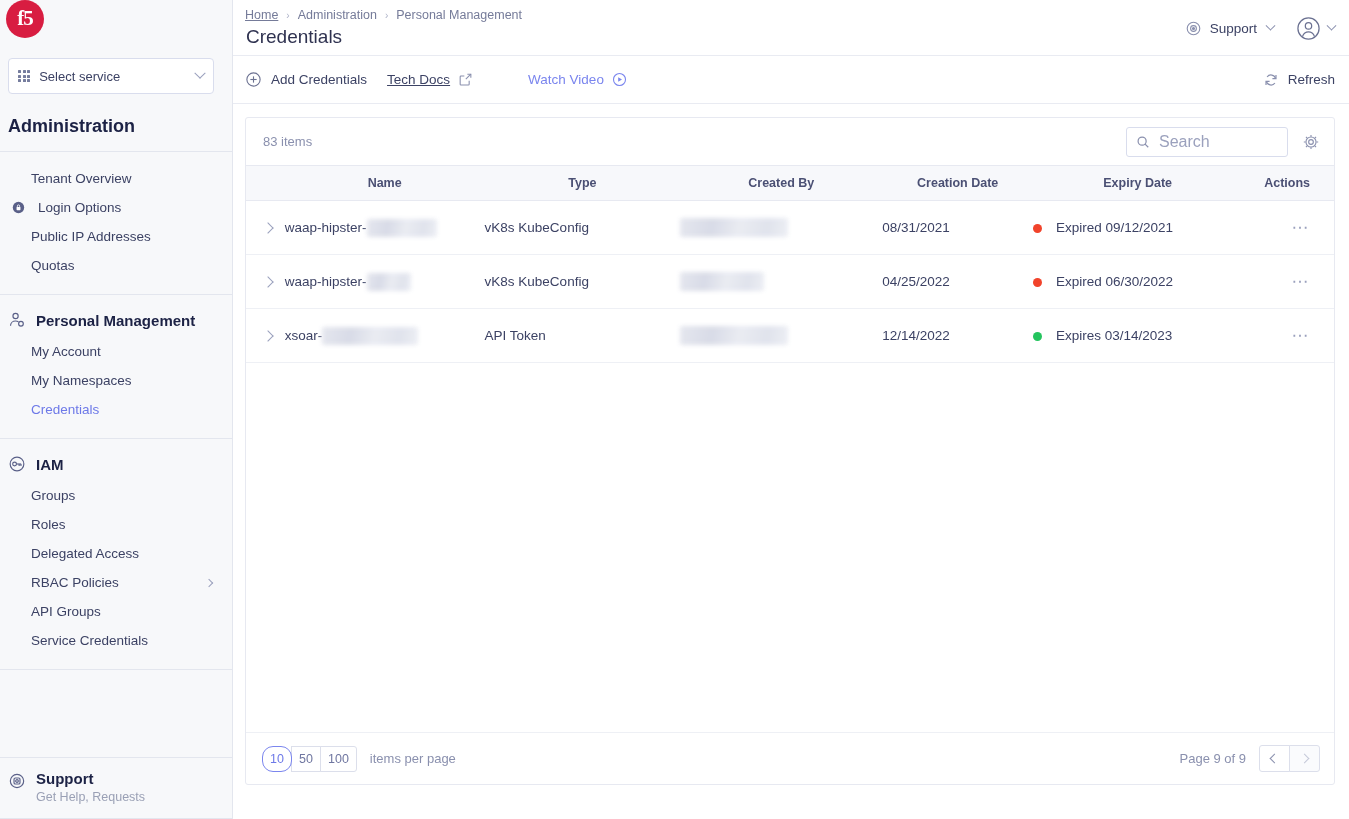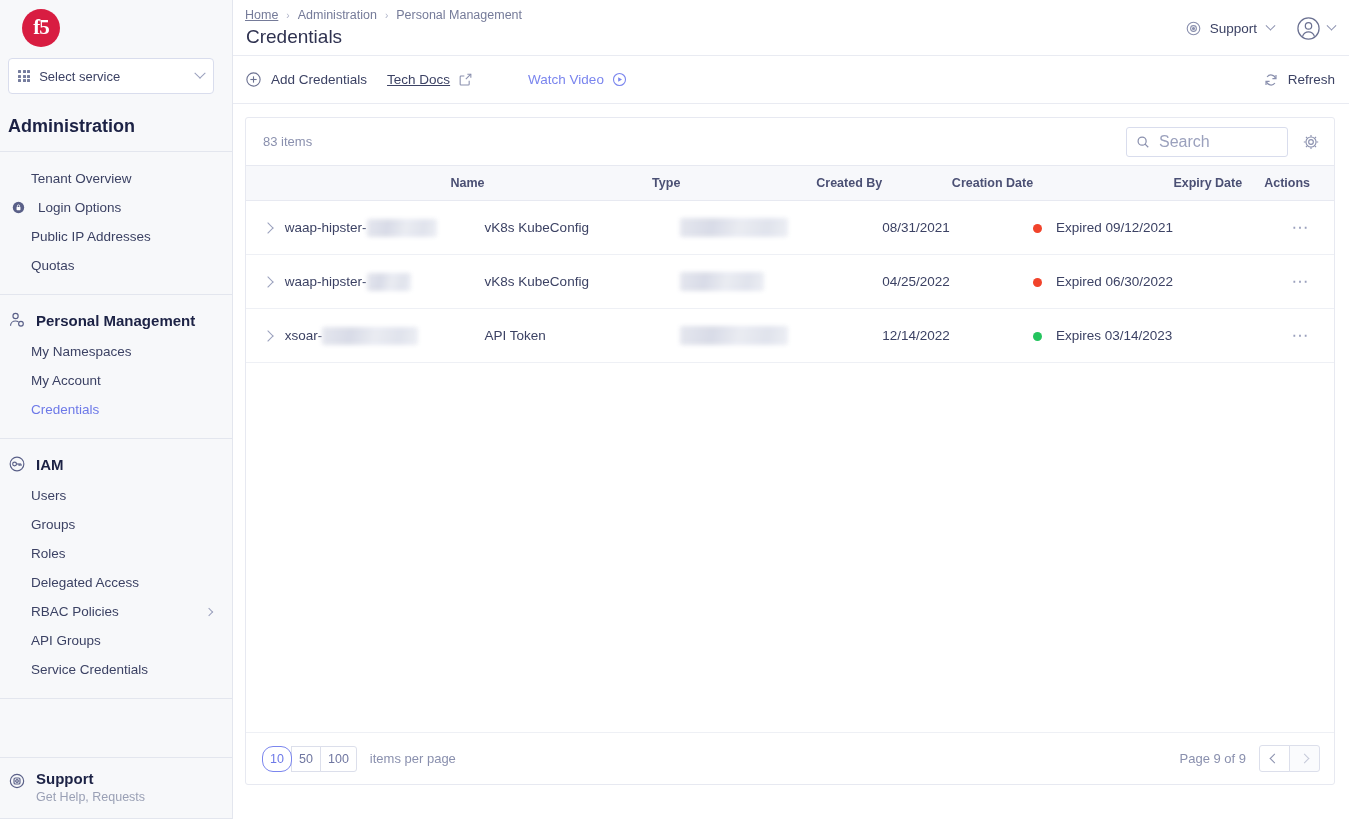--- a/index.html
+++ b/index.html
@@ -16,21 +16,21 @@
 
   
   .sidebar {
     width: 233px; height: 819px;
     background: #f7f8fa;
     border-right: 1px solid #e3e6ee;
     display: flex; flex-direction: column;
     flex: 0 0 233px;
     position: relative;
   }
-  .logo-area { height: 56px; display: flex; align-items: center; padding-left: 6px; margin-left: 16px; }
+  .logo-area { height: 56px; display: flex; align-items: flex-start; padding-left: 6px; }
   .f5-logo { width: 38px; height: 38px; border-radius: 50%; background: #d81d41;
              display: flex; align-items: center; justify-content: center;
              color: #fff; font-weight: bold; font-size: 21px; letter-spacing: -1px;
              font-family: "Liberation Serif", serif; }
   .f5-logo span { display: block; transform: translateY(-1px); }
 
   .service-select {
     margin: 2px 18px 0 8px;
     height: 36px;
     background: #ffffff;
@@ -152,21 +152,21 @@
     font-family: "Liberation Sans", sans-serif; color: #3c4264; background: transparent;
   }
   .search-box input::placeholder { color: #9ba1bd; }
   .gear-btn { width: 18px; height: 18px; color: #8a90ae; cursor: pointer; }
 
   table.grid { width: 100%; border-collapse: collapse; table-layout: fixed; }
   table.grid thead th {
     background: #f7f8fb;
     border-top: 1px solid #e7e9f1; border-bottom: 1px solid #e7e9f1;
     font-size: 12.5px; font-weight: bold; color: #4b5074;
-    text-align: right; height: 35px; padding: 0;
+    text-align: center; height: 35px; padding: 0;
     vertical-align: middle;
   }
   table.grid tbody td {
     height: 54px; font-size: 13.5px; color: #3c4264;
     border-bottom: 1px solid #eef0f5; padding: 0; vertical-align: middle;
   }
   .c-exp  { width: 38px; padding-left: 18px !important; }
   .c-name { width: 196px; }
   .c-type { width: 192px; }
   .c-by   { width: 198px; }
@@ -275,43 +275,40 @@
       <div class="nav-group">
         <div class="group-head">
           <svg class="gi" viewBox="0 0 20 20" fill="none" stroke="currentColor" stroke-width="1.3">
             <circle cx="8.4" cy="5.6" r="2.9"></circle>
             <path d="M2.8 16.5c0-3.3 2.5-5.4 5.6-5.4 1.2 0 2.3.3 3.2.9"></path>
             <circle cx="14.4" cy="14.2" r="2.6"></circle>
           </svg>
           <span>Personal Management</span>
         </div>
         <div class="nav-item">
+          <span>My Account</span>
+        </div>
+        <div class="nav-item">
           <span>My Namespaces</span>
-        </div>
-        <div class="nav-item">
-          <span>My Account</span>
         </div>
         <div class="nav-item active">
           <span>Credentials</span>
         </div>
       </div>
 
       <div class="nav-group">
         <div class="group-head">
           <svg class="gi" viewBox="0 0 20 20" fill="none" stroke="currentColor" stroke-width="1.3">
             <circle cx="10" cy="10" r="7.6"></circle>
             <circle cx="7.3" cy="10" r="2.1"></circle>
             <line x1="9.4" y1="10" x2="14.6" y2="10"></line>
             <line x1="12.4" y1="10" x2="12.4" y2="12.3"></line>
             <line x1="14.4" y1="10" x2="14.4" y2="12.3"></line>
           </svg>
           <span>IAM</span>
-        </div>
-        <div class="nav-item">
-          <span>Users</span>
         </div>
         <div class="nav-item">
           <span>Groups</span>
         </div>
         <div class="nav-item">
           <span>Roles</span>
         </div>
         <div class="nav-item">
           <span>Delegated Access</span>
         </div>

